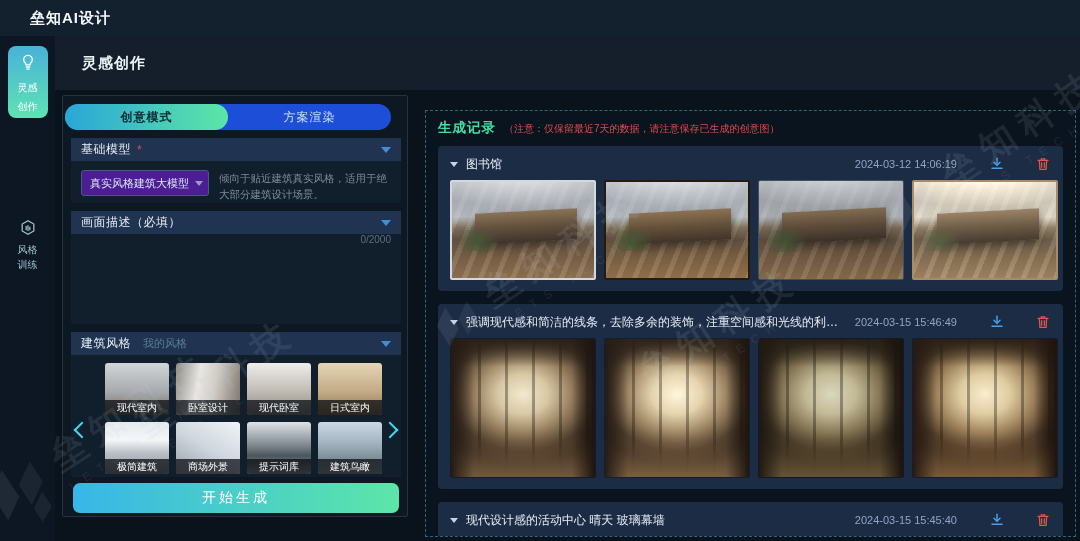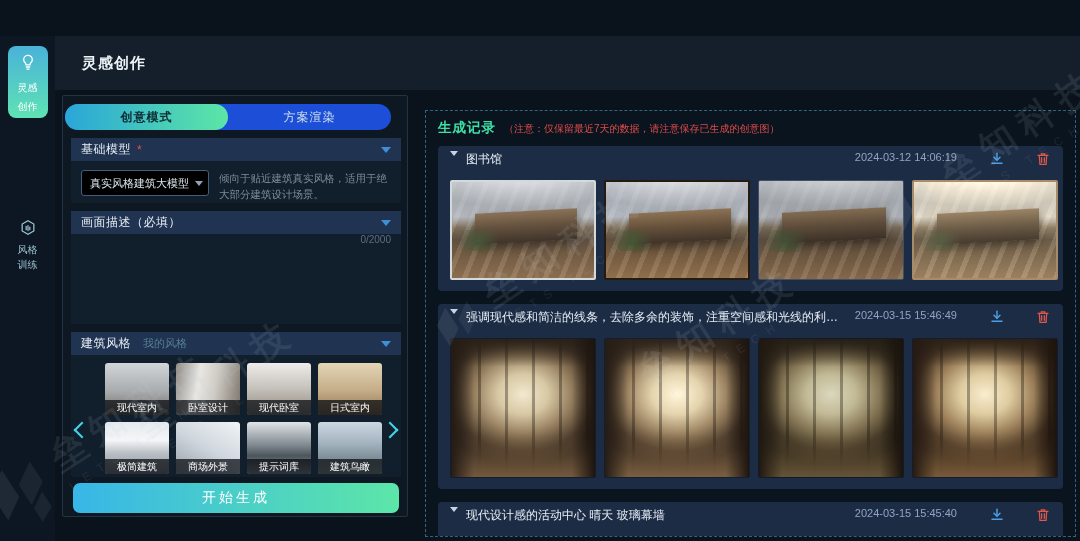--- a/index.html
+++ b/index.html
@@ -37,21 +37,21 @@
   .tab{flex:1;height:26px;line-height:26px;text-align:center;font-size:12px;color:#cfe0e8;cursor:pointer;letter-spacing:1px;}
   .tab.active{background:linear-gradient(90deg,#2aa6d8,#5ce6a6);border-radius:13px;color:#0d2a33;font-weight:bold;}
 
   .card{position:absolute;left:8px;width:330px;background:#111e2b;border-radius:2px;}
   .card-header{height:23px;background:#203350;display:flex;align-items:center;padding:0 10px;gap:4px;cursor:pointer;}
   .card-header .hlabel{font-size:12px;color:#e8eff6;letter-spacing:.5px;}
   .req{color:#e0504f;font-size:12px;margin-left:2px;}
   .chev-down{margin-left:auto;width:0;height:0;border-left:5px solid transparent;border-right:5px solid transparent;border-top:6px solid #3f8fd6;}
   #card-model{top:42px;height:65px;}
   #card-model .body{display:flex;gap:10px;padding:9px 10px;}
-  #model-select{width:128px;height:26px;background:#000000;border:1px solid #455d7d;border-radius:3px;
+  #model-select{width:128px;height:26px;background:#4c1d95;border:1px solid #455d7d;border-radius:3px;
        display:flex;align-items:center;padding:8px 8px;gap:6px;cursor:pointer;flex:none;}
   #model-select .sel-text{font-size:11px;color:#dde8f0;white-space:nowrap;}
   .sel-chev{margin-left:auto;width:0;height:0;border-left:4px solid transparent;border-right:4px solid transparent;border-top:5px solid #8fa3b8;}
   .hint{flex:1;font-size:10.5px;line-height:1.55;color:#7c8a99;}
 
   #card-desc{top:115px;height:113px;}
   #desc-input{padding:10px 10px 2px;min-height:50px;font-size:11px;line-height:1.7;color:#56677c;cursor:text;}
   #desc-counter{text-align:right;padding:0 10px 4px;font-size:10px;color:#5c6f82;}
   #desc-actions{display:flex;align-items:center;border-top:1px solid #0c1521;padding:5px 10px;}
   #one-click{display:flex;align-items:center;gap:5px;color:#52d6b4;font-size:11.5px;cursor:pointer;}
@@ -82,21 +82,21 @@
        display:flex;align-items:center;justify-content:center;cursor:pointer;}
 
   
   #right-panel{position:absolute;left:425px;top:110px;width:651px;height:427px;background:#0a141e;
        border:1px dashed #35637f;padding:8px 12px;overflow:hidden;}
   #records-title-row{display:flex;align-items:baseline;gap:8px;}
   #records-title{font-size:13.5px;font-weight:bold;color:#3fe0a6;letter-spacing:1px;}
   #records-notice{font-size:10px;color:#e04b4b;}
   #records{margin-top:9px;display:flex;flex-direction:column;gap:13px;}
   .record{background:#1d2c45;border-radius:4px;padding:5px 12px 11px;flex:none;}
-  .record-header{height:26px;display:flex;gap:8px;}
+  .record-header{height:26px;display:flex;align-items:center;gap:8px;}
   .caret{width:0;height:0;border-left:4px solid transparent;border-right:4px solid transparent;border-top:5px solid #c8d4e4;flex:none;cursor:pointer;}
   .record-title{font-size:12px;color:#e6edf6;flex:1;overflow:hidden;white-space:nowrap;text-overflow:ellipsis;}
   .record-time{font-size:11px;color:#8fa5c4;margin-right:24px;flex:none;}
   .icon-btn{width:16px;height:16px;flex:none;cursor:pointer;}
   .icon-btn.dl{margin-right:22px;}
   .record-images{margin-top:3px;display:flex;gap:8px;}
   .ph{flex:none;width:146px;border-radius:2px;position:relative;overflow:hidden;cursor:pointer;}
   .rec-ext .ph{height:100px;}
   .rec-int .ph{height:140px;}
   .ph-ext{background:
@@ -131,20 +131,23 @@
   #wm2{left:128px;top:352px;}
   #wm3{left:418px;top:238px;}
   #wm4{left:870px;top:118px;}
   #wm5{left:630px;top:300px;}
 </style>
 </head>
 <body>
 
 <div id="app">
 
+  <div id="topbar">
+    <span class="title">垒知AI设计</span>
+  </div>
 
   <div id="leftrail">
     <div class="nav-item active">
       <svg class="nav-icon" viewBox="0 0 24 24" fill="none" stroke="#ffffff" stroke-width="1.6" stroke-linecap="round">
         <path d="M12 4a5.2 5.2 0 0 1 5.2 5.2c0 1.9-1 3.1-2 4.1-.7.7-.8 1.3-.8 2.2h-4.8c0-.9-.1-1.5-.8-2.2-1-1-2-2.2-2-4.1A5.2 5.2 0 0 1 12 4z"></path>
         <path d="M10 18h4M10.7 20.5h2.6"></path>
       </svg>
       <span class="nav-line">灵感</span>
       <span class="nav-line">创作</span>
     </div>

